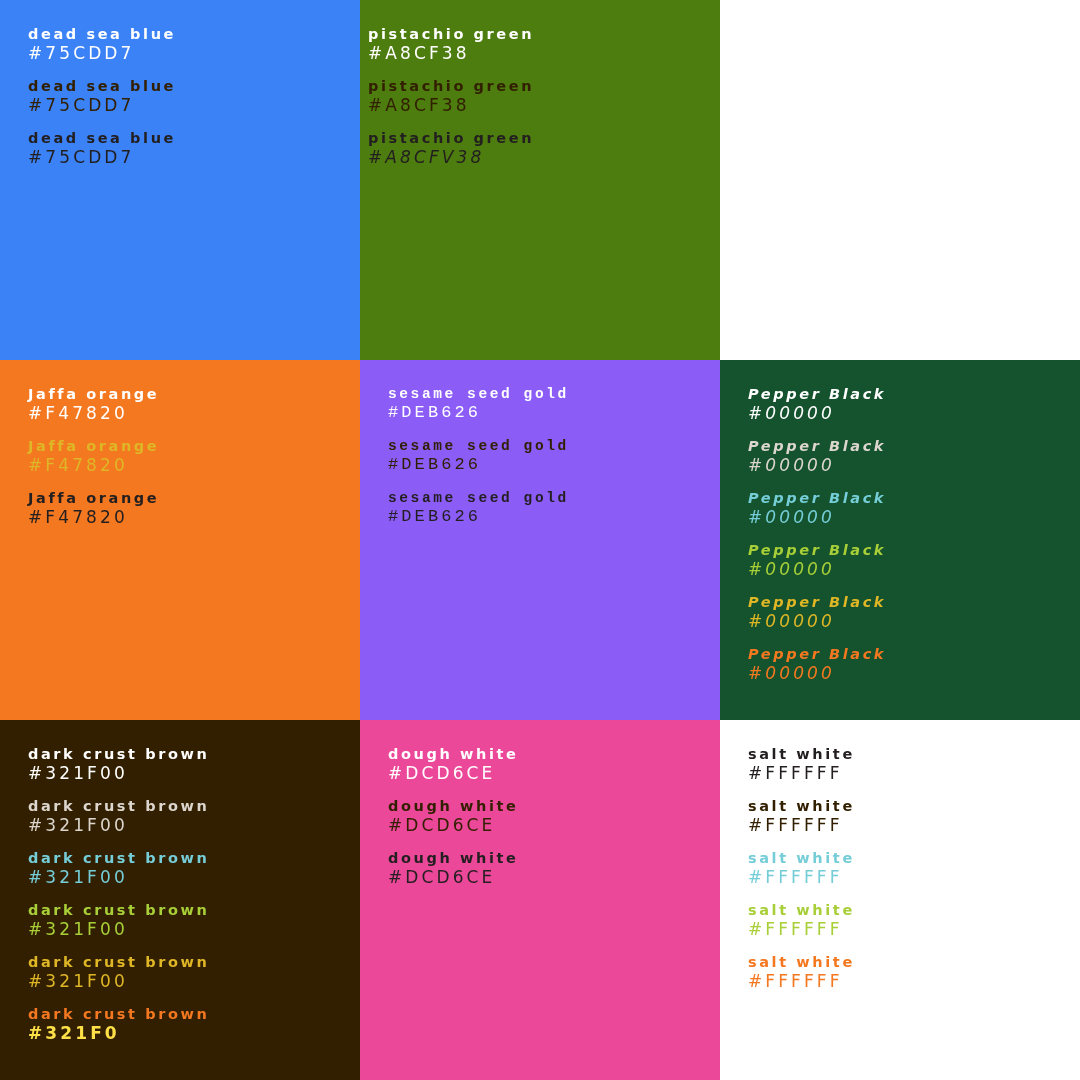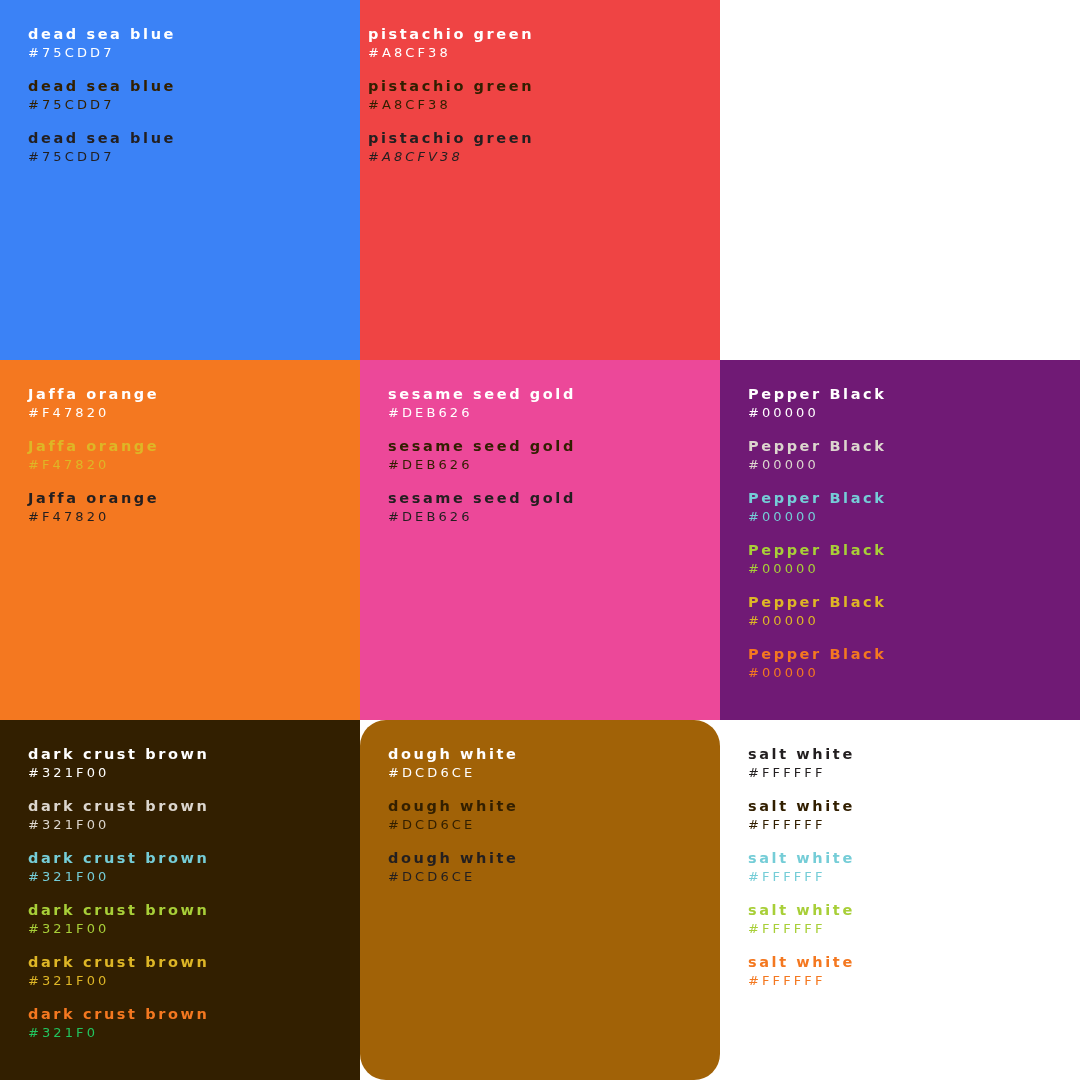--- a/index.html
+++ b/index.html
@@ -24,21 +24,21 @@
     margin-bottom:15px;
   }
   .swatch-name {
     font-size:14.5px;
     font-weight:700;
     letter-spacing:2.6px;
     line-height:18px;
     white-space:nowrap;
   }
   .swatch-hex {
-    font-size:13px;
+    font-size:17px;
     font-weight:400;
     letter-spacing:3.1px;
     line-height:18px;
     white-space:nowrap;
     margin-top:1px;
   }
 </style>
 </head>
 <body>
 
@@ -50,21 +50,21 @@
       </div>
       <div class="swatch-entry">
         <div class="swatch-name" style="color: rgb(50, 31, 0);">dead sea blue</div>
         <div class="swatch-hex" style="color: rgb(50, 31, 0);">#75CDD7</div>
       </div>
       <div class="swatch-entry">
         <div class="swatch-name" style="color: rgb(35, 31, 32);">dead sea blue</div>
         <div class="swatch-hex" style="color: rgb(35, 31, 32);">#75CDD7</div>
       </div>
     </div>
-    <div class="swatch-panel" style="background: #ef4444; padding-left: 8px;">
+    <div class="swatch-panel" style="background: #4d7c0f; padding-left: 8px;">
       <div class="swatch-entry">
         <div class="swatch-name" style="color: rgb(255, 255, 255);">pistachio green</div>
         <div class="swatch-hex" style="color: rgb(255, 255, 255);">#A8CF38</div>
       </div>
       <div class="swatch-entry">
         <div class="swatch-name" style="color: rgb(50, 31, 0);">pistachio green</div>
         <div class="swatch-hex" style="color: rgb(50, 31, 0);">#A8CF38</div>
       </div>
       <div class="swatch-entry">
         <div class="swatch-name" style="color: rgb(35, 31, 32);">pistachio green</div>
@@ -79,35 +79,35 @@
       </div>
       <div class="swatch-entry">
         <div class="swatch-name" style="color: rgb(222, 182, 38);">Jaffa orange</div>
         <div class="swatch-hex" style="color: rgb(222, 182, 38);">#F47820</div>
       </div>
       <div class="swatch-entry">
         <div class="swatch-name" style="color: rgb(35, 31, 32);">Jaffa orange</div>
         <div class="swatch-hex" style="color: rgb(35, 31, 32);">#F47820</div>
       </div>
     </div>
-    <div class="swatch-panel" style="background: #ec4899;">
+    <div class="swatch-panel" style="background: #8b5cf6; font-family: Liberation Mono, monospace;">
       <div class="swatch-entry">
         <div class="swatch-name" style="color: rgb(255, 255, 255);">sesame seed gold</div>
         <div class="swatch-hex" style="color: rgb(255, 255, 255);">#DEB626</div>
       </div>
       <div class="swatch-entry">
         <div class="swatch-name" style="color: rgb(50, 31, 0);">sesame seed gold</div>
         <div class="swatch-hex" style="color: rgb(50, 31, 0);">#DEB626</div>
       </div>
       <div class="swatch-entry">
         <div class="swatch-name" style="color: rgb(35, 31, 32);">sesame seed gold</div>
         <div class="swatch-hex" style="color: rgb(35, 31, 32);">#DEB626</div>
       </div>
     </div>
-    <div class="swatch-panel" style="background: #701a75;">
+    <div class="swatch-panel" style="background: #14532d; font-style: italic;">
       <div class="swatch-entry">
         <div class="swatch-name" style="color: rgb(255, 255, 255);">Pepper Black</div>
         <div class="swatch-hex" style="color: rgb(255, 255, 255);">#00000</div>
       </div>
       <div class="swatch-entry">
         <div class="swatch-name" style="color: rgb(220, 214, 206);">Pepper Black</div>
         <div class="swatch-hex" style="color: rgb(220, 214, 206);">#00000</div>
       </div>
       <div class="swatch-entry">
         <div class="swatch-name" style="color: rgb(117, 205, 215);">Pepper Black</div>
@@ -142,24 +142,24 @@
       <div class="swatch-entry">
         <div class="swatch-name" style="color: rgb(168, 207, 56);">dark crust brown</div>
         <div class="swatch-hex" style="color: rgb(168, 207, 56);">#321F00</div>
       </div>
       <div class="swatch-entry">
         <div class="swatch-name" style="color: rgb(222, 182, 38);">dark crust brown</div>
         <div class="swatch-hex" style="color: rgb(222, 182, 38);">#321F00</div>
       </div>
       <div class="swatch-entry">
         <div class="swatch-name" style="color: rgb(244, 120, 32);">dark crust brown</div>
-        <div class="swatch-hex" style="color: #22c55e;">#321F0</div>
+        <div class="swatch-hex" style="color: #fde047; font-weight: bold;">#321F0</div>
       </div>
     </div>
-    <div class="swatch-panel" style="background: #a16207; border-radius: 26px;">
+    <div class="swatch-panel" style="background: #ec4899;">
       <div class="swatch-entry">
         <div class="swatch-name" style="color: rgb(255, 255, 255);">dough white</div>
         <div class="swatch-hex" style="color: rgb(255, 255, 255);">#DCD6CE</div>
       </div>
       <div class="swatch-entry">
         <div class="swatch-name" style="color: rgb(50, 31, 0);">dough white</div>
         <div class="swatch-hex" style="color: rgb(50, 31, 0);">#DCD6CE</div>
       </div>
       <div class="swatch-entry">
         <div class="swatch-name" style="color: rgb(35, 31, 32);">dough white</div>

